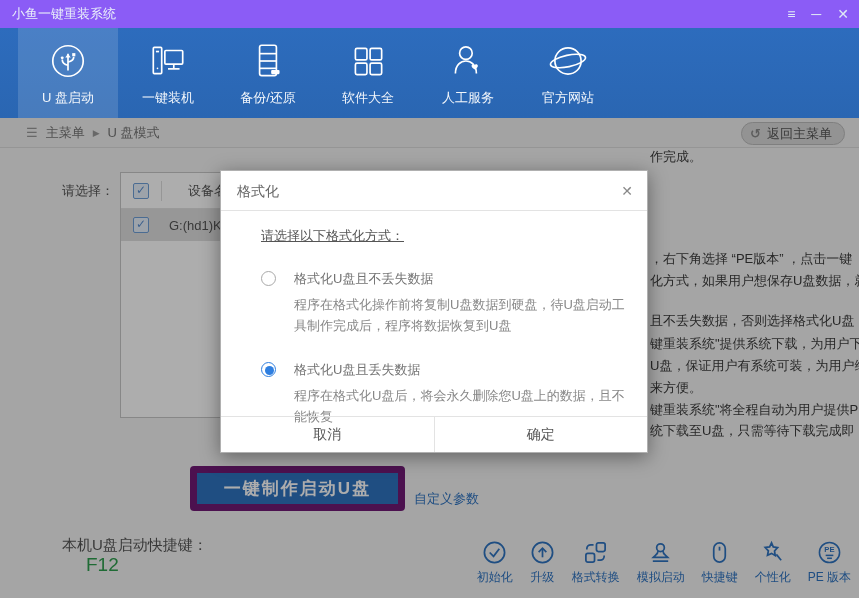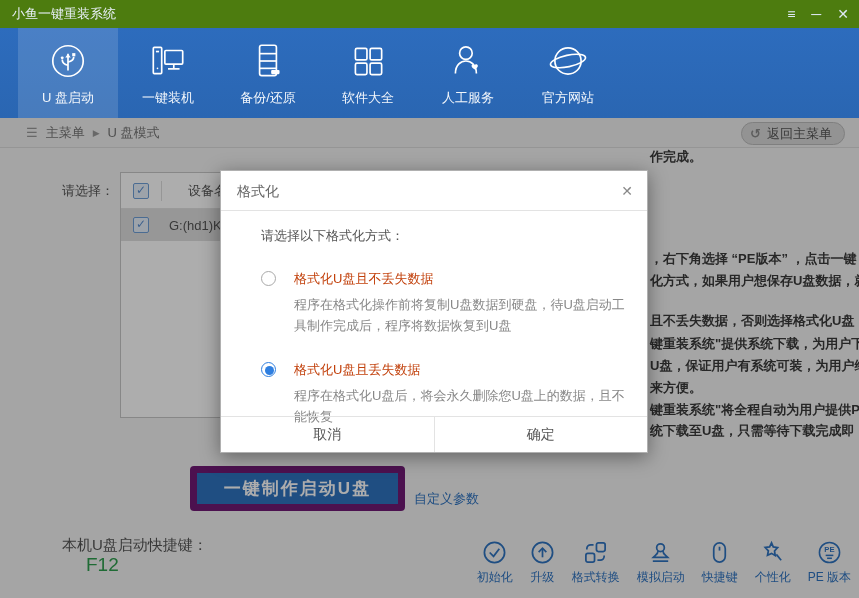--- a/index.html
+++ b/index.html
@@ -3,21 +3,21 @@
 <meta charset="utf-8">
 <style>
   * { margin:0; padding:0; box-sizing:border-box; }
   html,body { width:859px; height:598px; }
   body {
     position:relative; overflow:hidden;
     font-family:"Liberation Sans","DejaVu Sans",sans-serif;
     background:#f4f4f4;
   }
   
-  .titlebar{position:absolute;left:0;top:0;width:859px;height:28px;background:#4d7c0f;z-index:2;}
+  .titlebar{position:absolute;left:0;top:0;width:859px;height:28px;background:#8b5cf6;z-index:2;}
   .titlebar .title{position:absolute;left:12px;top:0;line-height:28px;font-size:13px;color:#eaf1fa;}
   .win-controls{position:absolute;right:10px;top:0;height:28px;display:flex;align-items:center;gap:16px;}
   .win-controls span{color:#dfe9f6;font-size:14px;cursor:default;line-height:28px;}
   
   .nav{position:absolute;left:0;top:28px;width:859px;height:90px;background:linear-gradient(#2d6cbd,#2a66b2);z-index:2;display:flex;padding-left:18px;}
   .nav-item{width:100px;height:90px;display:flex;flex-direction:column;align-items:center;justify-content:center;gap:7px;}
   .nav-item.active{background:rgba(255,255,255,0.14);}
   .nav-item svg{width:42px;height:42px;}
   .nav-item .nav-label{font-size:13px;color:#f2f6fb;white-space:nowrap;}
   .logo{position:absolute;right:6px;top:28px;height:90px;display:flex;align-items:center;gap:8px;padding-right:8px;}
@@ -36,21 +36,21 @@
   .content{position:absolute;left:0;top:148px;width:859px;height:450px;background:#f4f4f4;}
   .select-label{position:absolute;left:62px;top:34px;font-size:13px;color:#555;}
   .device-table{position:absolute;left:120px;top:24px;width:520px;height:246px;background:#fff;border:1px solid #c8c8c8;}
   .dt-header{height:36px;display:flex;align-items:center;border-bottom:1px solid #e2e2e2;}
   .dt-row{height:32px;display:flex;align-items:center;background:#dfdfdf;}
   .cbx{width:16px;height:16px;border:1px solid #6f9fd8;background:#e8f1fb;border-radius:2px;margin-left:12px;position:relative;flex:0 0 auto;}
   .cbx::after{content:"✓";position:absolute;left:2px;top:-1px;font-size:12px;color:#5a8fd0;}
   .dt-vsep{width:1px;height:20px;background:#ddd;margin-left:12px;}
   .dt-htext{margin-left:26px;font-size:13px;color:#555;}
   .dt-ctext{margin-left:20px;font-size:13px;color:#555;}
-  .bg-line{position:absolute;left:650px;font-size:13px;color:#3a3a3a;white-space:nowrap;font-weight:bold;}
+  .bg-line{position:absolute;left:650px;font-size:13px;color:#3a3a3a;white-space:nowrap;}
   .bg-line:nth-of-type(1){top:54px;}
   .bg-line:nth-of-type(2){top:102px;}
   .bg-line:nth-of-type(3){top:124px;}
   .bg-line:nth-of-type(4){top:164px;}
   .bg-line:nth-of-type(5){top:187px;}
   .bg-line:nth-of-type(6){top:209px;}
   .bg-line:nth-of-type(7){top:231px;}
   .bg-line:nth-of-type(8){top:253px;}
   .bg-line:nth-of-type(9){top:274px;text-align:center;}
   .make-btn{position:absolute;left:190px;top:318px;width:215px;height:45px;background:#2f73c0;border-radius:4px;color:#fff;font-size:17px;font-weight:bold;display:flex;align-items:center;justify-content:center;letter-spacing:2px;border:7px solid #701a75;}
@@ -62,26 +62,26 @@
   .tool svg{width:25px;height:25px;}
   .tool .tool-label{font-size:12px;color:#2f73c0;white-space:nowrap;}
   
   .dim{position:absolute;left:0;top:118px;width:859px;height:480px;background:rgba(0,0,0,0.32);z-index:5;}
   
   .dialog{position:absolute;left:220px;top:170px;width:428px;height:283px;background:#fff;border:1px solid #b0b0b0;box-shadow:0 4px 18px rgba(0,0,0,0.4);z-index:10;}
   .dlg-header{height:40px;border-bottom:1px solid #e3e3e3;position:relative;}
   .dlg-title{position:absolute;left:16px;top:0;line-height:40px;font-size:14px;color:#666;}
   .dlg-close{position:absolute;right:14px;top:0;line-height:40px;font-size:14px;color:#888;cursor:default;}
   .dlg-body{padding:16px 24px 0 40px;}
-  .dlg-prompt{font-size:13px;color:#555;}
+  .dlg-prompt{font-size:13px;color:#555;text-decoration:underline;}
   .opt{display:flex;margin-top:25px;gap:18px;}
   .radio{width:15px;height:15px;border-radius:50%;border:1px solid #a9a9a9;background:#fff;flex:0 0 auto;margin-top:1px;position:relative;}
   .radio.checked{border-color:#2f7fe0;}
   .radio.checked::after{content:"";position:absolute;left:3px;top:3px;width:9px;height:9px;border-radius:50%;background:#2f7fe0;}
-  .opt-label{font-size:13px;color:#c2410c;margin-bottom:6px;}
+  .opt-label{font-size:13px;color:#737373;margin-bottom:6px;}
   .opt-desc{font-size:13px;color:#888;line-height:21px;width:334px;}
   .dlg-footer{position:absolute;left:0;bottom:0;width:100%;height:36px;border-top:1px solid #e3e3e3;display:flex;}
   .dlg-btn{flex:1;display:flex;align-items:center;justify-content:center;font-size:14px;color:#555;cursor:default;}
   .dlg-btn.first{border-right:1px solid #e3e3e3;}
   svg{display:block;}
 </style>
 </head>
 <body>
 
 <div class="titlebar">

